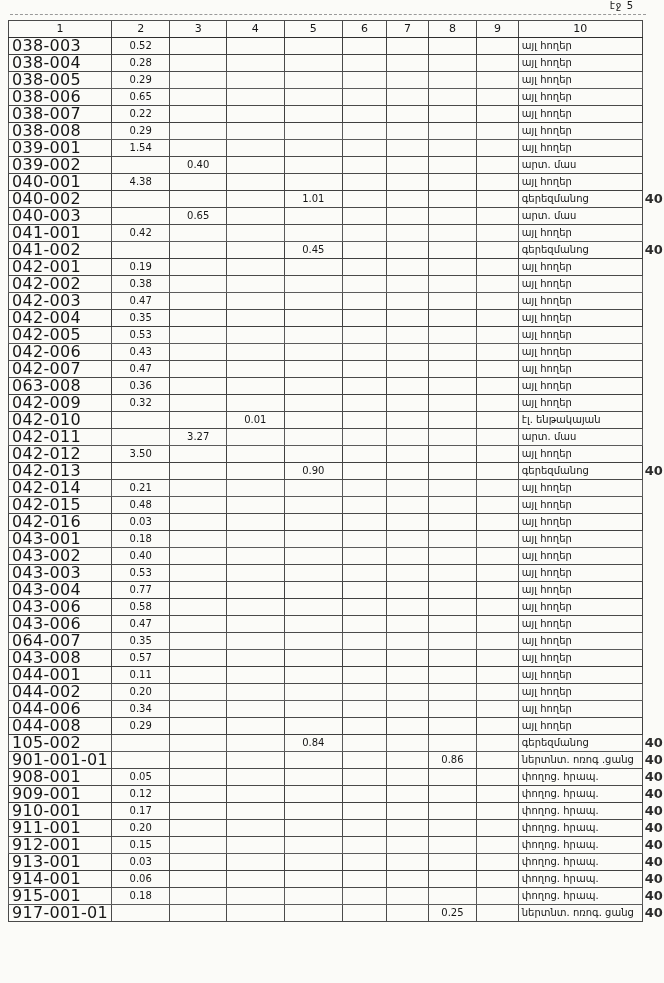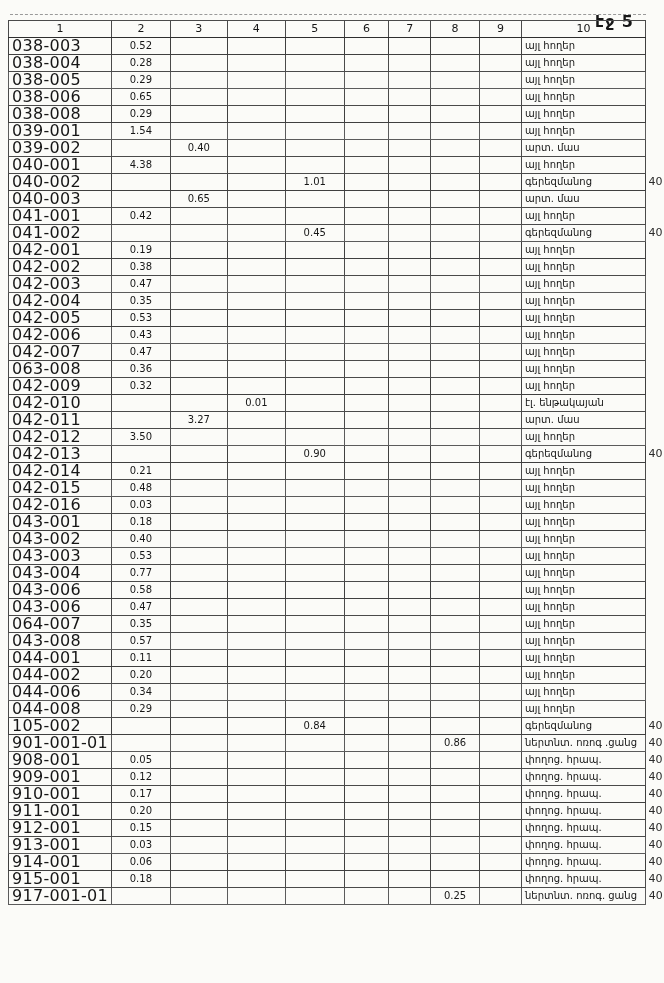--- a/index.html
+++ b/index.html
@@ -5,22 +5,22 @@
   html,body{margin:0;padding:0;}
   body{
     width:664px;height:983px;
     background:#fbfbf8;
     font-family:"DejaVu Sans", sans-serif;
     color:#161616;
     position:relative;
     overflow:hidden;
   }
   .page-label{
-    position:absolute;top:12px;right:30px;
-    font-size:16px;font-weight:bold;letter-spacing:1px;
+    position:absolute;top:0;right:30px;
+    font-size:10px;font-weight:normal;letter-spacing:1px;
   }
   .scan-top-line{
     position:absolute;top:14px;left:10px;width:636px;
     border-top:1px dashed #9a9a9a;
   }
   table{
     position:absolute;top:20px;left:8px;
     border-collapse:collapse;
     table-layout:fixed;
   }
@@ -35,21 +35,21 @@
     line-height:1;
     overflow:hidden;
     white-space:nowrap;
   }
   th{font-weight:normal;font-size:11px;text-align:center;border-bottom:1px solid #2e2e2e;}
   td.code{text-align:left;font-size:16px;letter-spacing:0.3px;}
   td.val{text-align:center;}
   td.type{text-align:left;margin-left:24px;}
   th.note-h, td.note-cell{
     border:none;background:transparent;
-    font-size:11px;color:#2b2b2b;text-align:center;padding:0 0 0 2px;
+    font-size:13px;color:#2b2b2b;text-align:left;padding:0 0 0 2px;font-weight:bold;
   }
   
   tbody tr:nth-child(3n) td{border-color:#5b5b5b;}
   tbody tr:nth-child(4n+1) td{border-color:#3f3f3f;}
 </style>
 </head>
 <body>
 
 <div class="page-label">էջ 5</div>
 <div class="scan-top-line"></div>
@@ -130,20 +130,33 @@
         <td class="val"></td>
         <td class="val"></td>
         <td class="val"></td>
         <td class="val"></td>
         <td class="val"></td>
         <td class="val"></td>
         <td class="type">այլ հողեր</td>
         <td class="note-cell"></td>
       </tr>
       <tr>
+        <td class="code">038-007</td>
+        <td class="val">0.22</td>
+        <td class="val"></td>
+        <td class="val"></td>
+        <td class="val"></td>
+        <td class="val"></td>
+        <td class="val"></td>
+        <td class="val"></td>
+        <td class="val"></td>
+        <td class="type">այլ հողեր</td>
+        <td class="note-cell"></td>
+      </tr>
+      <tr>
         <td class="code">038-008</td>
         <td class="val">0.29</td>
         <td class="val"></td>
         <td class="val"></td>
         <td class="val"></td>
         <td class="val"></td>
         <td class="val"></td>
         <td class="val"></td>
         <td class="val"></td>
         <td class="type">այլ հողեր</td>

